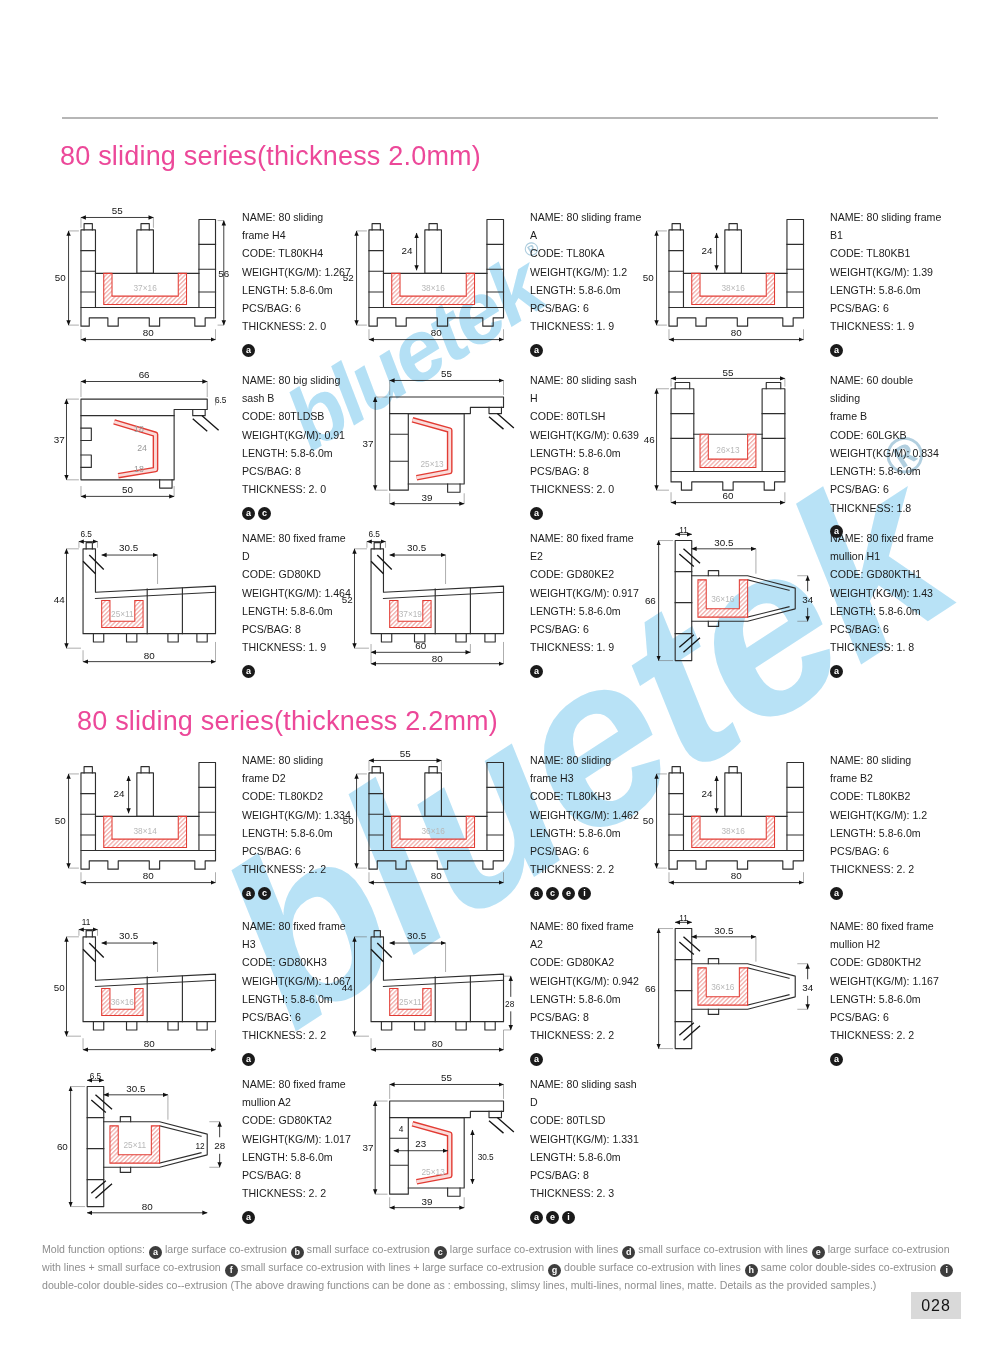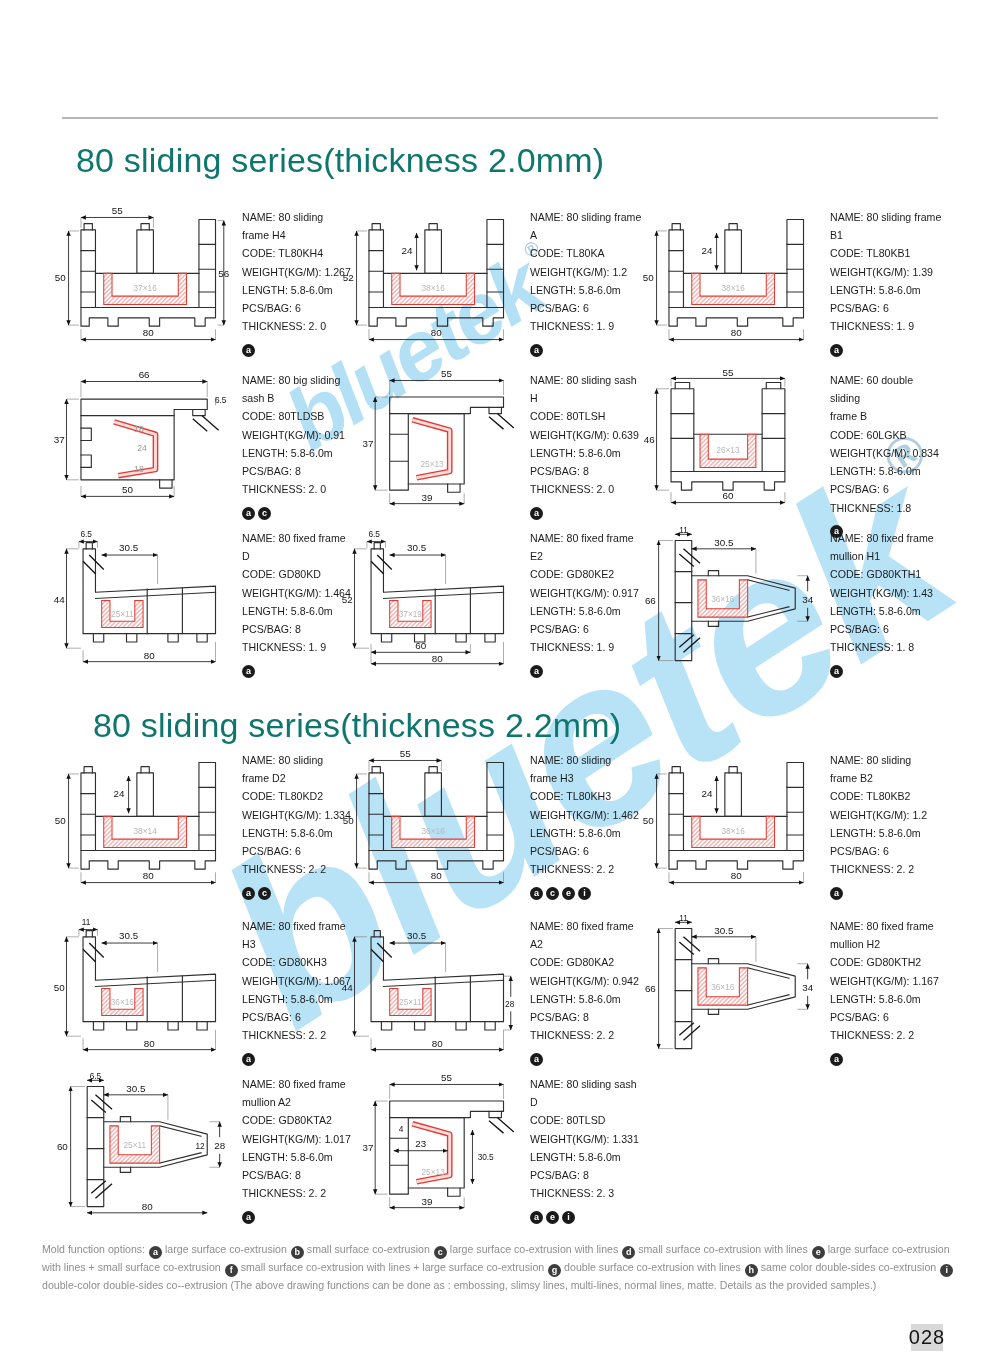--- a/index.html
+++ b/index.html
@@ -1,32 +1,32 @@
 <!DOCTYPE html>
 <html><head>
 <meta charset="utf-8">
 <style>
   html,body{margin:0;padding:0}
   body{width:1000px;height:1371px;position:relative;background:#fff;overflow:hidden;
        font-family:"Liberation Sans",sans-serif;color:#1c1c1c}
   .rule{position:absolute;left:62px;top:117px;width:876px;height:2px;background:#b6b6b6}
-  .title{position:absolute;left:76px;font-size:34px;color:#0f766e;letter-spacing:.2px;z-index:2}
+  .title{position:absolute;left:60px;font-size:27px;color:#ec4899;letter-spacing:.2px;z-index:2}
   .card{position:absolute;width:302px;height:162px;display:flex;z-index:2}
   svg.draw{width:178px;height:145px;flex:none}
   .spec{margin-left:12px;padding-top:3px;font-size:10.6px;line-height:1.72;width:122px;color:#1c1c1c}
   .spec .name{white-space:pre-line}
   .badge{display:inline-flex;width:13px;height:13px;border-radius:50%;background:#1a1a1a;color:#fff;
          font-size:9px;font-weight:700;align-items:center;justify-content:center;margin-right:3px;
          vertical-align:-2px;line-height:1}
   .badges{margin-top:2px;height:15px}
   .footer{position:absolute;left:42px;top:1241px;width:920px;font-size:10.6px;color:#8e8e8e;
           line-height:1.52;z-index:2}
   .footer .badge{background:#3d3d3d;margin:0 3px 0 1px}
-  .pageno{position:absolute;left:911px;top:1324px;width:32px;height:27px;background:#d9d9d9;color:#141414;
-          font-size:20px;display:flex;align-items:center;justify-content:center;letter-spacing:1px;z-index:2}
+  .pageno{position:absolute;left:911px;top:1292px;width:50px;height:27px;background:#d9d9d9;color:#141414;
+          font-size:16px;display:flex;align-items:center;justify-content:center;letter-spacing:1px;z-index:2}
   .wm{position:absolute;color:#a7dbf4;font-weight:700;font-style:italic;transform-origin:0 50%;
       white-space:nowrap;z-index:1;opacity:.85;letter-spacing:-3px}
   .wm .reg{font-size:.22em;font-style:normal;letter-spacing:0;vertical-align:2.6em;margin-left:8px;color:#9fc4d8}
   .wm1{left:295px;top:378px;font-size:86px;transform:rotate(-32deg)}
   .wm2{left:248px;top:830px;font-size:235px;transform:rotate(-33deg);opacity:.8}
   
   .ol{fill:none;stroke:#2e2e2e;stroke-width:1.1;stroke-linejoin:round;stroke-linecap:square}
   .red{fill:url(#hatch);stroke:#e23b33;stroke-width:1}
   .red2{fill:none;stroke:#e23b33;stroke-width:5.5;stroke-linejoin:round}
   .red2i{fill:none;stroke:#fadcda;stroke-width:2.8;stroke-linejoin:round}

